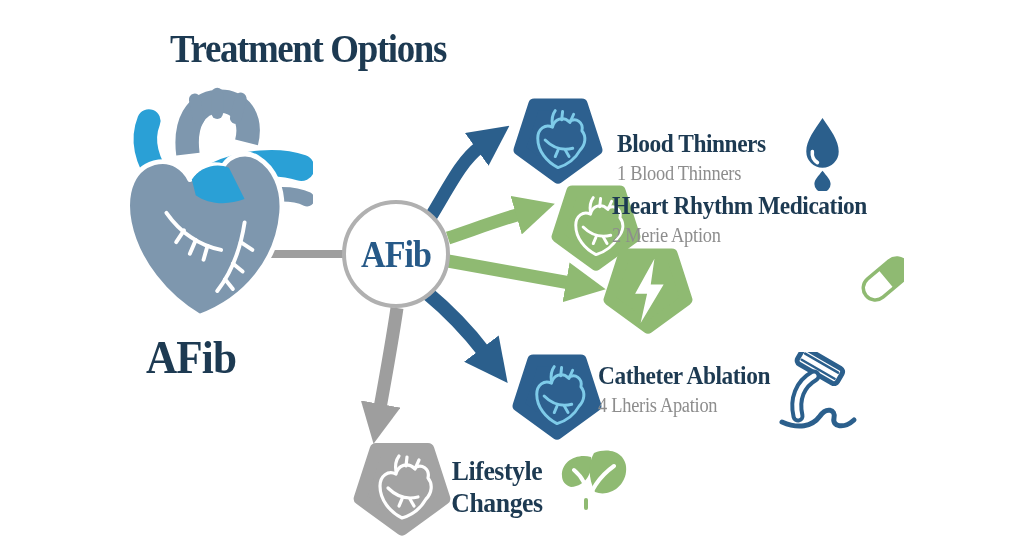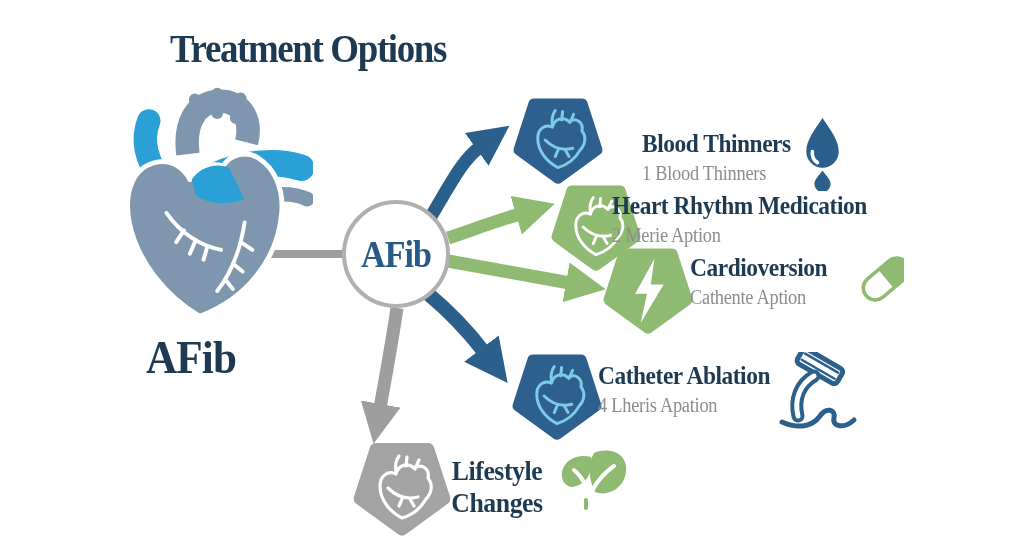--- a/index.html
+++ b/index.html
@@ -121,21 +121,21 @@
   <div class="abs afib-circle">
     <span class="node-text">AFib</span>
   </div>
 
   <svg class="abs badge badge-svg opt-row" style="left:512px;top:92px;" viewBox="0 0 100 100" color="#2d608f">
     <polygon class="pent" points="50,91 8.2,60.6 24.1,11.4 75.9,11.4 91.8,60.6"></polygon>
     <g color="#7ecbe9">
         <use href="#heart-glyph"></use>
       </g>
   </svg>
-  <div class="abs opt-text opt-row" style="left:642px;top:130px;">
+  <div class="abs opt-text opt-row" style="left:617px;top:130px;">
     <div class="opt-title">Blood Thinners</div>
     <div class="opt-sub">1 Blood Thinners</div>
   </div>
   <svg class="abs opt-row" style="left:800px;top:116px;" width="45" height="75" viewBox="0 0 44 74">
     <path d="M22,2 C30,14 38,24 38,35 A16,16 0 1 1 6,35 C6,24 14,14 22,2 Z" fill="#2b5f8c"></path>
     <path d="M12,35 A10,11 0 0 0 17,46" stroke="#ffffff" stroke-width="3.5" fill="none" stroke-linecap="round"></path>
     <path d="M22,54 C26,59 30,63 30,67 A8,8 0 1 1 14,67 C14,63 18,59 22,54 Z" fill="#2b5f8c"></path>
   </svg>
 
   <svg class="abs badge badge-svg opt-row" style="left:550px;top:179px;" viewBox="0 0 100 100" color="#8fba72">
@@ -154,24 +154,20 @@
       <path d="M32,17 L45.5,17 A12.5,12.5 0 0 1 45.5,42 L32,42 Z" fill="#9a9a9a"></path>
     </g>
   </svg>
 
   <svg class="abs badge badge-svg opt-row" style="left:602px;top:242px;" viewBox="0 0 100 100" color="#8fba72">
     <polygon class="pent" points="50,91 8.2,60.6 24.1,11.4 75.9,11.4 91.8,60.6"></polygon>
     <g color="#ffffff">
         <use href="#lightning-glyph"></use>
       </g>
   </svg>
-  <div class="abs opt-text opt-row" style="left:690px;top:254px;">
-    <div class="opt-title">Cardioversion</div>
-    <div class="opt-sub">Cathente Aption</div>
-  </div>
   <svg class="abs opt-row" style="left:855px;top:250px;" width="62" height="58" viewBox="0 0 62 58">
     <g transform="rotate(-40 31 29)">
       <rect x="5" y="17" width="52" height="24" rx="12" fill="#ffffff" stroke="#8fba72" stroke-width="3.5"></rect>
       <path d="M31,17 L44,17 A12,12 0 0 1 44,41 L31,41 Z" fill="#8fba72"></path>
     </g>
   </svg>
 
   <svg class="abs badge badge-svg opt-row" style="left:511px;top:348px;" viewBox="0 0 100 100" color="#2d608f">
     <polygon class="pent" points="50,91 8.2,60.6 24.1,11.4 75.9,11.4 91.8,60.6"></polygon>
     <g color="#7ecbe9">

